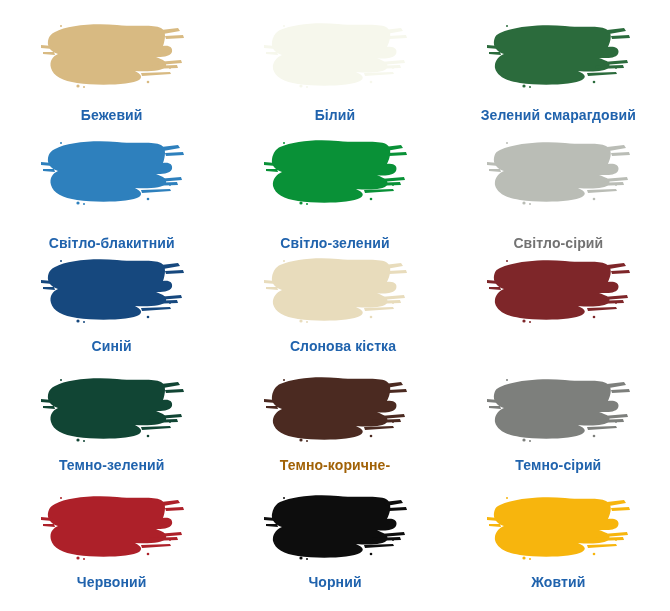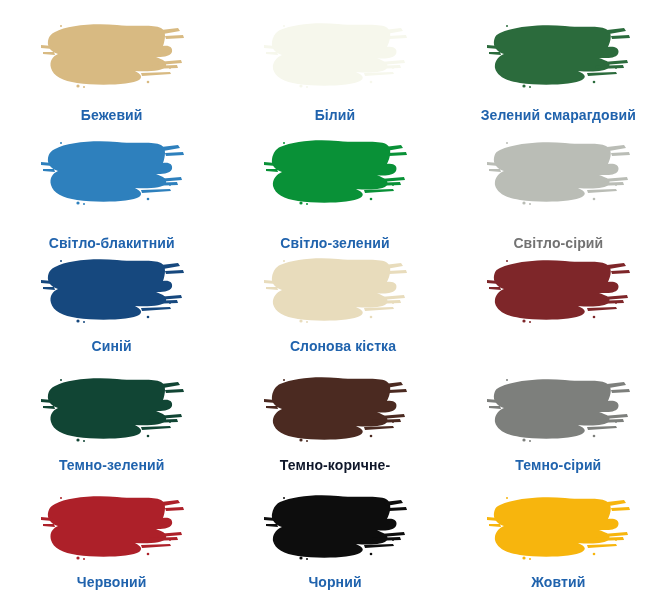--- a/index.html
+++ b/index.html
@@ -314,21 +314,21 @@
               <path d="M15,30 L4,29 L4,32 L16,33 Z"></path>
               <path d="M17,36 L6,36 L6,38 L18,39 Z"></path>
               <circle cx="41" cy="70" r="1.6"></circle>
               <circle cx="47" cy="71" r="1"></circle>
               <circle cx="111" cy="66" r="1.3"></circle>
               <circle cx="133" cy="52" r="0.9"></circle>
               <circle cx="24" cy="10" r="1"></circle>
             </g>
           </svg>
         </div>
-        <div class="swatch-label" style="color: #0f172a;">Темно-коричне-</div>
+        <div class="swatch-label" style="color: #a16207;">Темно-коричне-</div>
       </div>
       <div class="swatch-cell">
         <div class="stroke-wrap">
           <svg viewBox="0 0 150 82" xmlns="http://www.w3.org/2000/svg" aria-hidden="true">
             <g fill="#7d7f7c">
               <path d="M17,17 C32,10 60,8 82,10 C102,12 115,9 123,13 C131,17 127,26 125,31 C133,30 137,33 135,38 C132,43 122,42 116,42 C124,45 128,46 126,51 C123,56 107,56 95,55 C102,58 104,61 99,64 C91,69 57,70 37,67 C23,65 14,60 12,52 C11,45 16,40 21,38 C14,36 10,31 11,25 C12,20 13,19 17,17 Z"></path>
               <path d="M124,14 L141,12 L143,15 L126,18 Z"></path>
               <path d="M128,20 L146,19 L147,22 L129,23 Z"></path>
               <path d="M120,46 L144,44 L145,47 L121,49 Z"></path>
               <path d="M112,50 L140,49 L141,52 L113,53 Z"></path>

